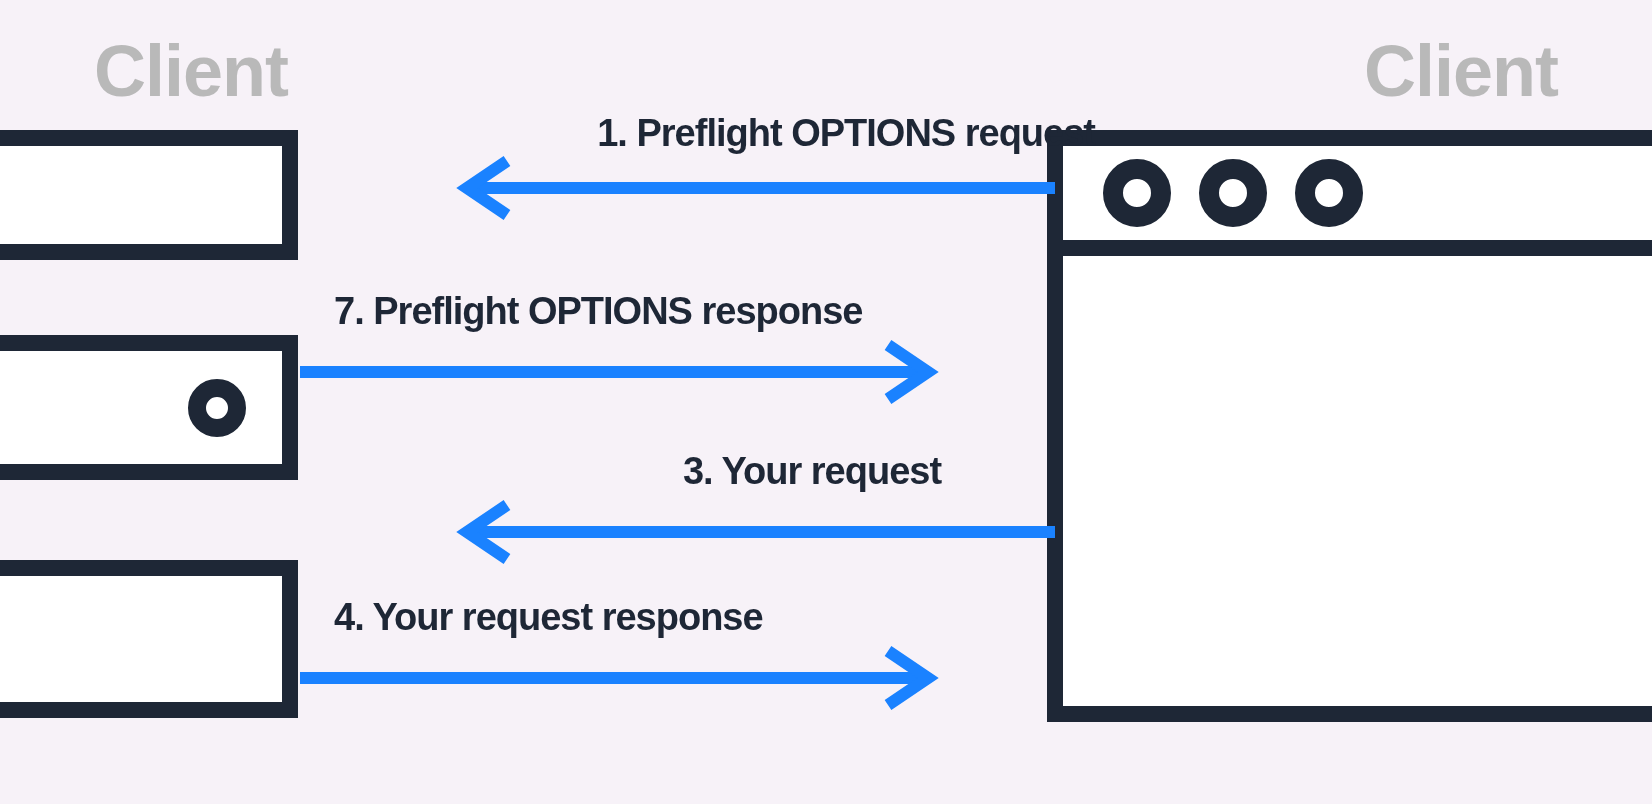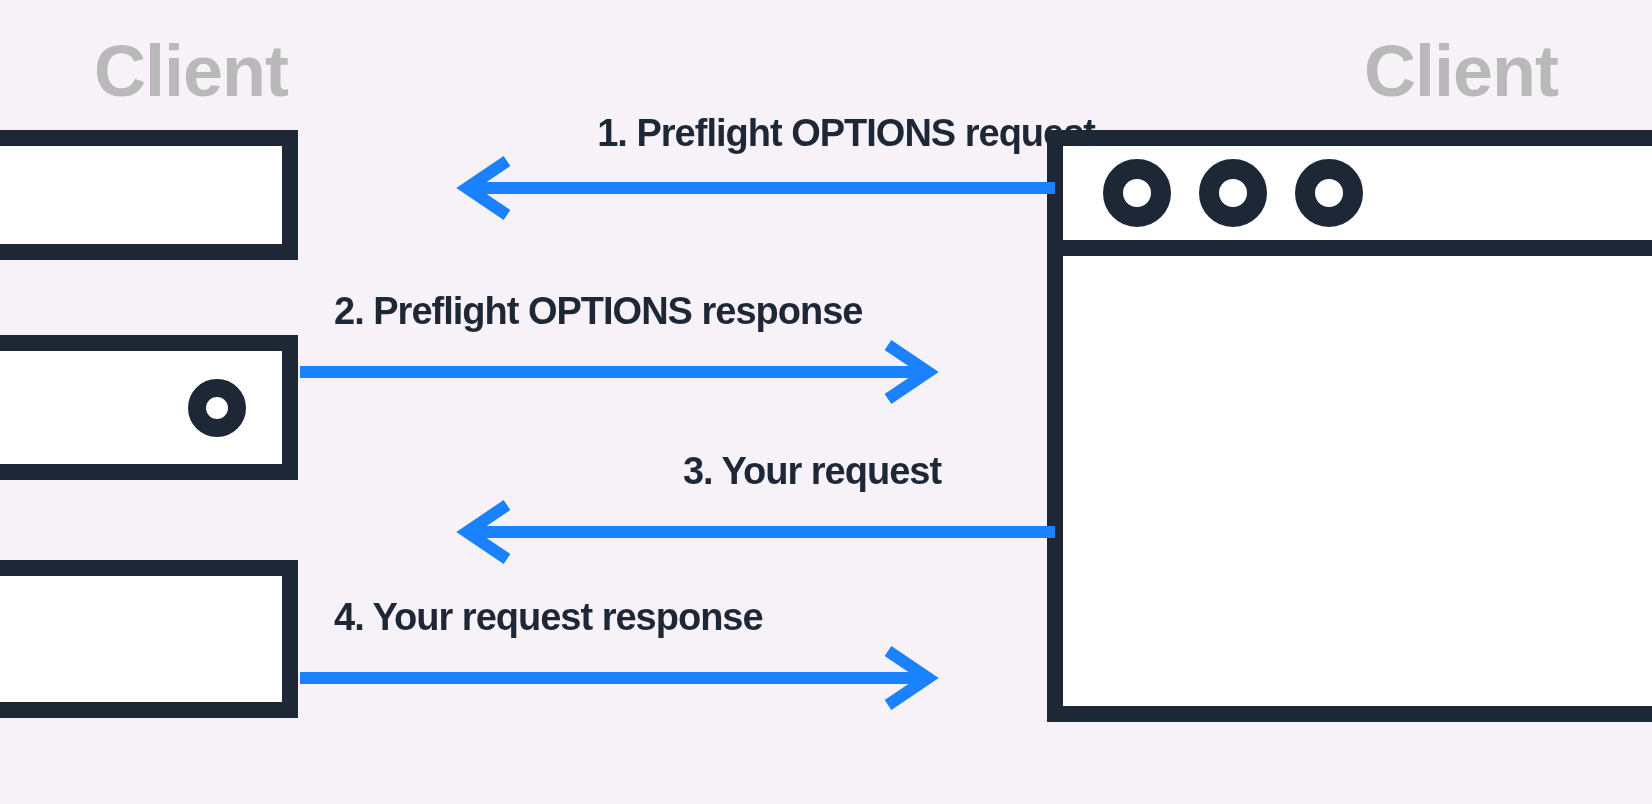--- a/index.html
+++ b/index.html
@@ -112,21 +112,21 @@
 
 <div class="arrow-wrap a1">
   <div class="arrow-label">1. Preflight OPTIONS request</div>
   <svg class="arrow-svg" width="600" height="66">
     <line x1="20" y1="33" x2="600" y2="33" stroke="#1a82ff" stroke-width="12"></line>
     <polyline points="52,6 12,33 52,60" fill="none" stroke="#1a82ff" stroke-width="12" stroke-linecap="butt"></polyline>
   </svg>
 </div>
 
 <div class="arrow-wrap a2">
-  <div class="arrow-label">2. Preflight OPTIONS response</div>
+  <div class="arrow-label">7. Preflight OPTIONS response</div>
   <svg class="arrow-svg" width="640" height="66">
     <line x1="0" y1="33" x2="620" y2="33" stroke="#1a82ff" stroke-width="12"></line>
     <polyline points="588,6 628,33 588,60" fill="none" stroke="#1a82ff" stroke-width="12" stroke-linecap="butt"></polyline>
   </svg>
 </div>
 
 <div class="arrow-wrap a3">
   <div class="arrow-label">3. Your request</div>
   <svg class="arrow-svg" width="600" height="66">
     <line x1="20" y1="33" x2="600" y2="33" stroke="#1a82ff" stroke-width="12"></line>

